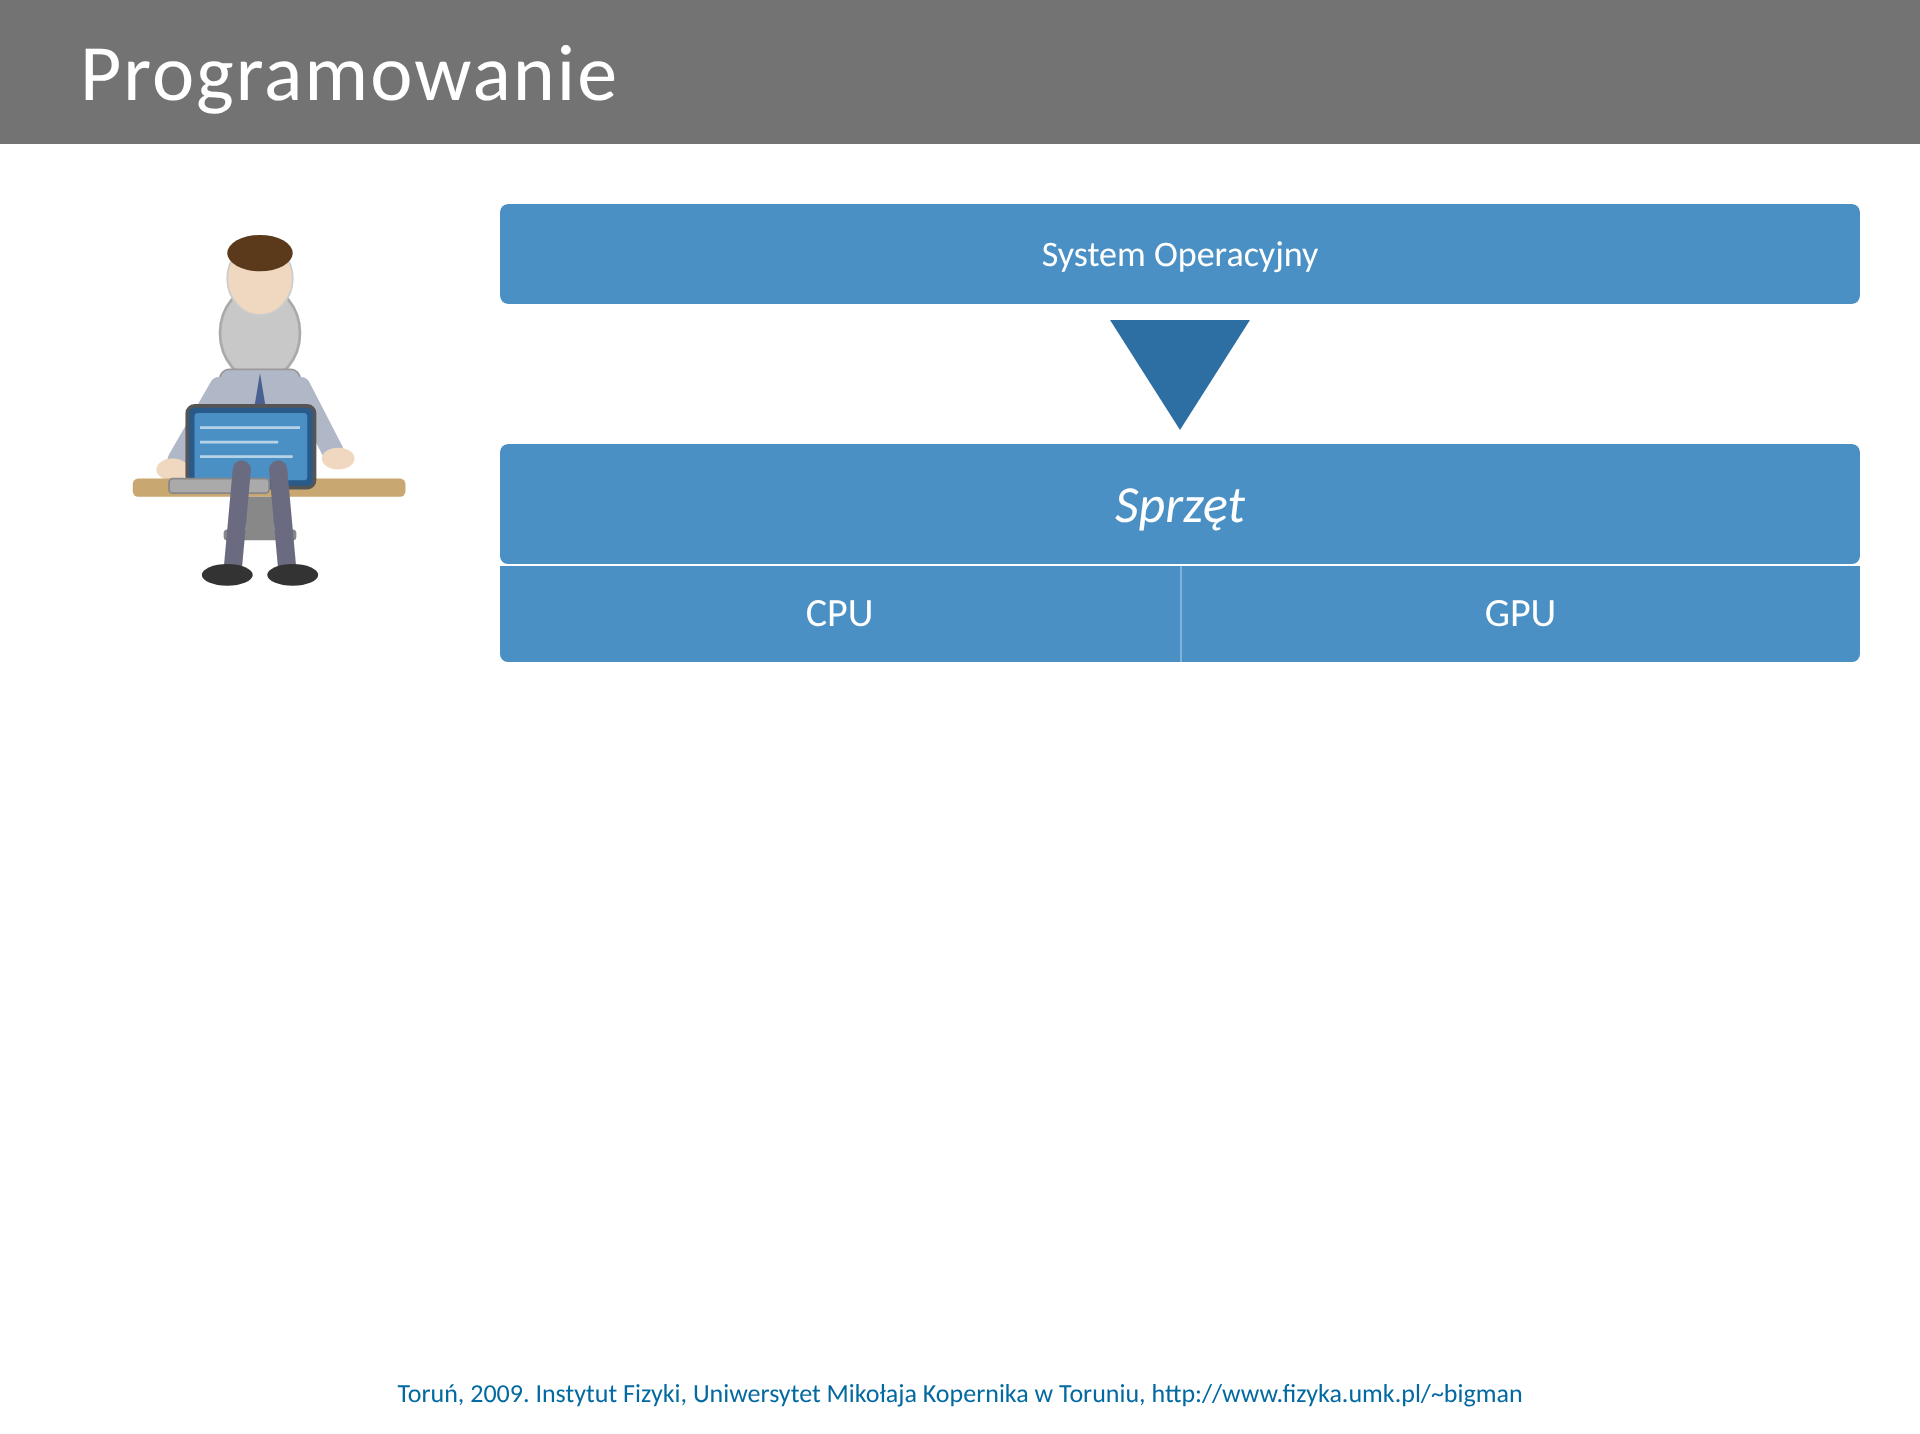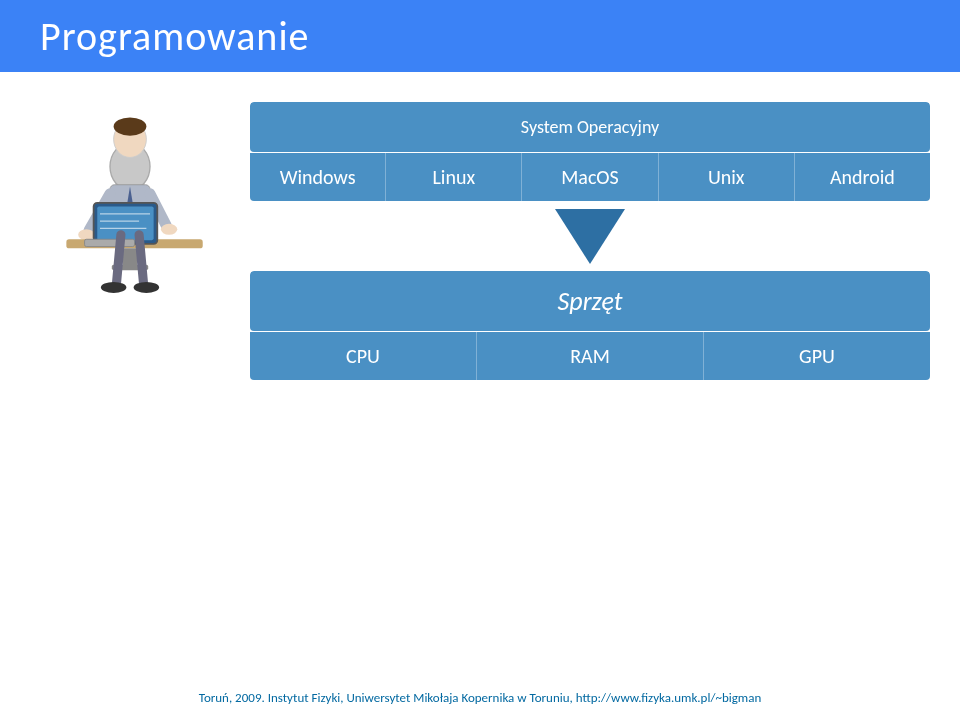--- a/index.html
+++ b/index.html
@@ -8,21 +8,21 @@
       width: 960px;
       height: 717px;
       background: #ffffff;
       font-family: 'Calibri', 'Segoe UI', Arial, sans-serif;
       overflow: hidden;
       position: relative;
     }
 
     
     .header-bar {
-      background: #3b82f6;
+      background: #737373;
       width: 100%;
       height: 72px;
       display: flex;
       align-items: center;
       padding-left: 40px;
     }
 
     .header-title {
       color: #ffffff;
       font-size: 40px;
@@ -215,38 +215,30 @@
 
       <ellipse cx="72" cy="193" rx="14" ry="6" fill="#333"></ellipse>
       <ellipse cx="108" cy="193" rx="14" ry="6" fill="#333"></ellipse>
     </svg>
   </div>
 
   <div class="diagram-area">
 
     <div class="group-box">
       <div class="section-box">System Operacyjny</div>
-      <div class="subsection-row">
-        <div class="subsection-item">Windows</div>
-        <div class="subsection-item">Linux</div>
-        <div class="subsection-item">MacOS</div>
-        <div class="subsection-item">Unix</div>
-        <div class="subsection-item">Android</div>
-      </div>
     </div>
 
     <div class="arrow-container">
       <div class="arrow-down"></div>
     </div>
 
     <div class="group-box">
       <div class="section-box-bottom">Sprzęt</div>
       <div class="subsection-row-bottom">
         <div class="subsection-item-bottom">CPU</div>
-        <div class="subsection-item-bottom">RAM</div>
         <div class="subsection-item-bottom">GPU</div>
       </div>
     </div>
 
   </div>
 </div>
 
 <div class="footer">
   <span>Toruń, 2009.  Instytut Fizyki, Uniwersytet Mikołaja Kopernika w Toruniu, http://www.fizyka.umk.pl/~bigman</span>
 </div>

